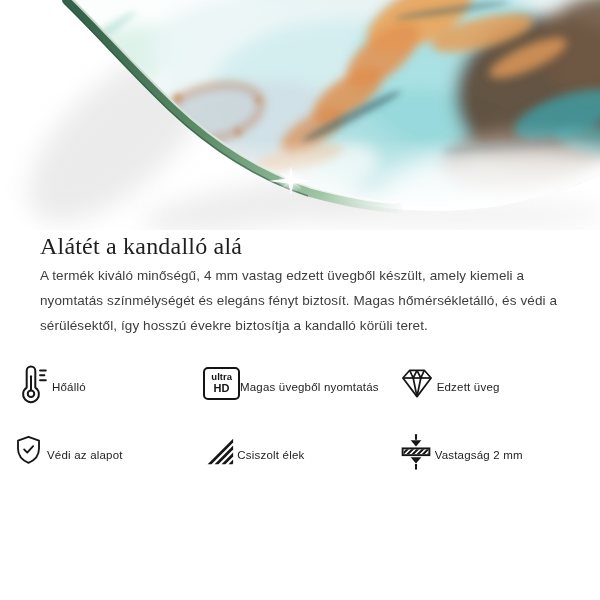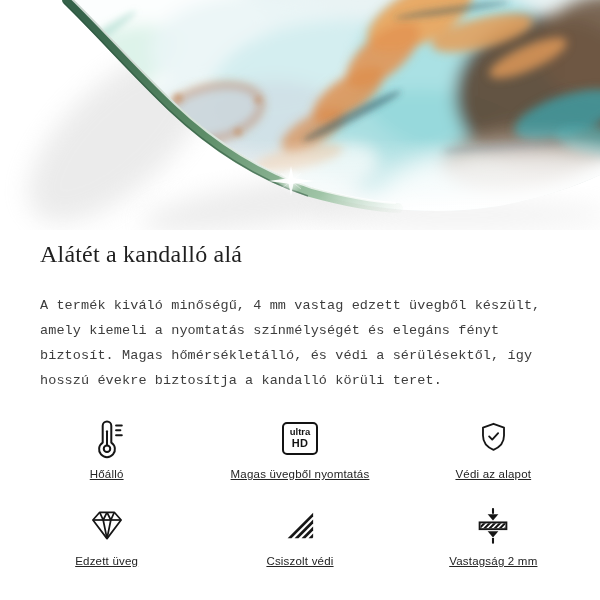--- a/index.html
+++ b/index.html
@@ -1,29 +1,29 @@
 <!DOCTYPE html>
 <html lang="hu"><head>
 <meta charset="utf-8">
 <style>
   html,body{margin:0;padding:0;background:#ffffff;}
   .page{position:relative;width:600px;height:600px;background:#ffffff;overflow:hidden;
         font-family:"Liberation Sans",sans-serif;}
   figure.hero{margin:0;width:600px;height:230px;display:block;}
   figure.hero svg{display:block;}
   .content{padding:0 40px;}
-  h1.title{margin:8px 0 0;font-family:"Liberation Serif",serif;font-weight:400;
+  h1.title{margin:0 0 0;font-family:"Liberation Serif",serif;font-weight:400;
            font-size:24px;line-height:33px;color:#1f1f1f;letter-spacing:.2px;}
-  p.desc{margin:22px 0 0;font-size:13.5px;line-height:25px;color:#3d3d3d;
-         max-width:518px;letter-spacing:.1px;font-family:Liberation Mono, monospace;}
+  p.desc{margin:0 0 0;font-size:13.5px;line-height:25px;color:#3d3d3d;
+         max-width:518px;letter-spacing:.1px;}
   .features{margin:22px -30px 0;display:grid;grid-template-columns:1fr 1fr 1fr;
             row-gap:22px;}
-  .feature{display:flex;flex-direction:column;align-items:center;}
+  .feature{display:flex;align-items:center;}
   .ficon{height:46px;display:flex;align-items:center;justify-content:center;}
-  .flabel{margin-top:7px;font-size:11.5px;color:#232323;letter-spacing:.2px;text-decoration:underline;}
+  .flabel{margin-top:7px;font-size:11.5px;color:#232323;letter-spacing:.2px;}
   .uhd{border:2.5px solid #131313;border-radius:5px;padding:3px 6px 2px;
        text-align:center;color:#131313;}
   .uhd .u1{display:block;font-size:9.5px;font-weight:700;line-height:9px;}
   .uhd .u2{display:block;font-size:11px;font-weight:700;line-height:15px;letter-spacing:.3px;}
 </style>
 </head>
 <body>
 
 <div class="page">
 
@@ -149,50 +149,50 @@
           <div class="uhd">
             <span class="u1">ultra</span>
             <span class="u2">HD</span>
           </div>
         </div>
         <div class="flabel">Magas üvegből nyomtatás</div>
       </div>
 
       <div class="feature">
         <div class="ficon">
-          <svg width="37" height="37" viewBox="0 0 44 44" fill="none" stroke="#161616" stroke-width="2.2">
-            <path d="M22 4.5 L34.5 9 v9.5 c0 8.3 -5.6 14.2 -12.5 16.9 C15.1 32.7 9.5 26.8 9.5 18.5 V9 Z" stroke-linejoin="round"></path>
-            <path d="M16.8 19.5 l3.7 3.8 l7 -7.6" stroke-linecap="round" stroke-linejoin="round"></path>
-          </svg>
-        </div>
-        <div class="flabel">Védi az alapot</div>
-      </div>
-
-      <div class="feature">
-        <div class="ficon">
           <svg width="40" height="40" viewBox="0 0 44 44" fill="none" stroke="#161616" stroke-width="1.9" stroke-linejoin="round">
             <path d="M14 8 H30 L37.5 16.5 L22 37 L6.5 16.5 Z"></path>
             <path d="M6.5 16.5 H37.5"></path>
             <path d="M14 8 L17.8 16.5 M30 8 L26.2 16.5 M17.8 16.5 L22 8 M26.2 16.5 L22 8"></path>
             <path d="M17.8 16.5 L22 37 M26.2 16.5 L22 37"></path>
           </svg>
         </div>
         <div class="flabel">Edzett üveg</div>
       </div>
 
       <div class="feature">
         <div class="ficon">
+          <svg width="37" height="37" viewBox="0 0 44 44" fill="none" stroke="#161616" stroke-width="2.2">
+            <path d="M22 4.5 L34.5 9 v9.5 c0 8.3 -5.6 14.2 -12.5 16.9 C15.1 32.7 9.5 26.8 9.5 18.5 V9 Z" stroke-linejoin="round"></path>
+            <path d="M16.8 19.5 l3.7 3.8 l7 -7.6" stroke-linecap="round" stroke-linejoin="round"></path>
+          </svg>
+        </div>
+        <div class="flabel">Védi az alapot</div>
+      </div>
+
+      <div class="feature">
+        <div class="ficon">
           <svg width="34" height="34" viewBox="0 0 44 44" fill="#161616">
             <polygon points="6,39 39,6 39,11 11,39"></polygon>
             <polygon points="15,39 39,15 39,20 20,39"></polygon>
             <polygon points="24,39 39,24 39,29 29,39"></polygon>
             <polygon points="33,39 39,33 39,38 38,39"></polygon>
           </svg>
         </div>
-        <div class="flabel">Csiszolt védi</div>
+        <div class="flabel">Csiszolt élek</div>
       </div>
 
       <div class="feature">
         <div class="ficon">
           <svg width="38" height="40" viewBox="0 0 44 46" fill="none" stroke="#161616">
             <defs>
               <clipPath id="barClip">
                   <rect x="7.6" y="21.1" width="28.8" height="5.6"></rect>
                 </clipPath>
             </defs>

